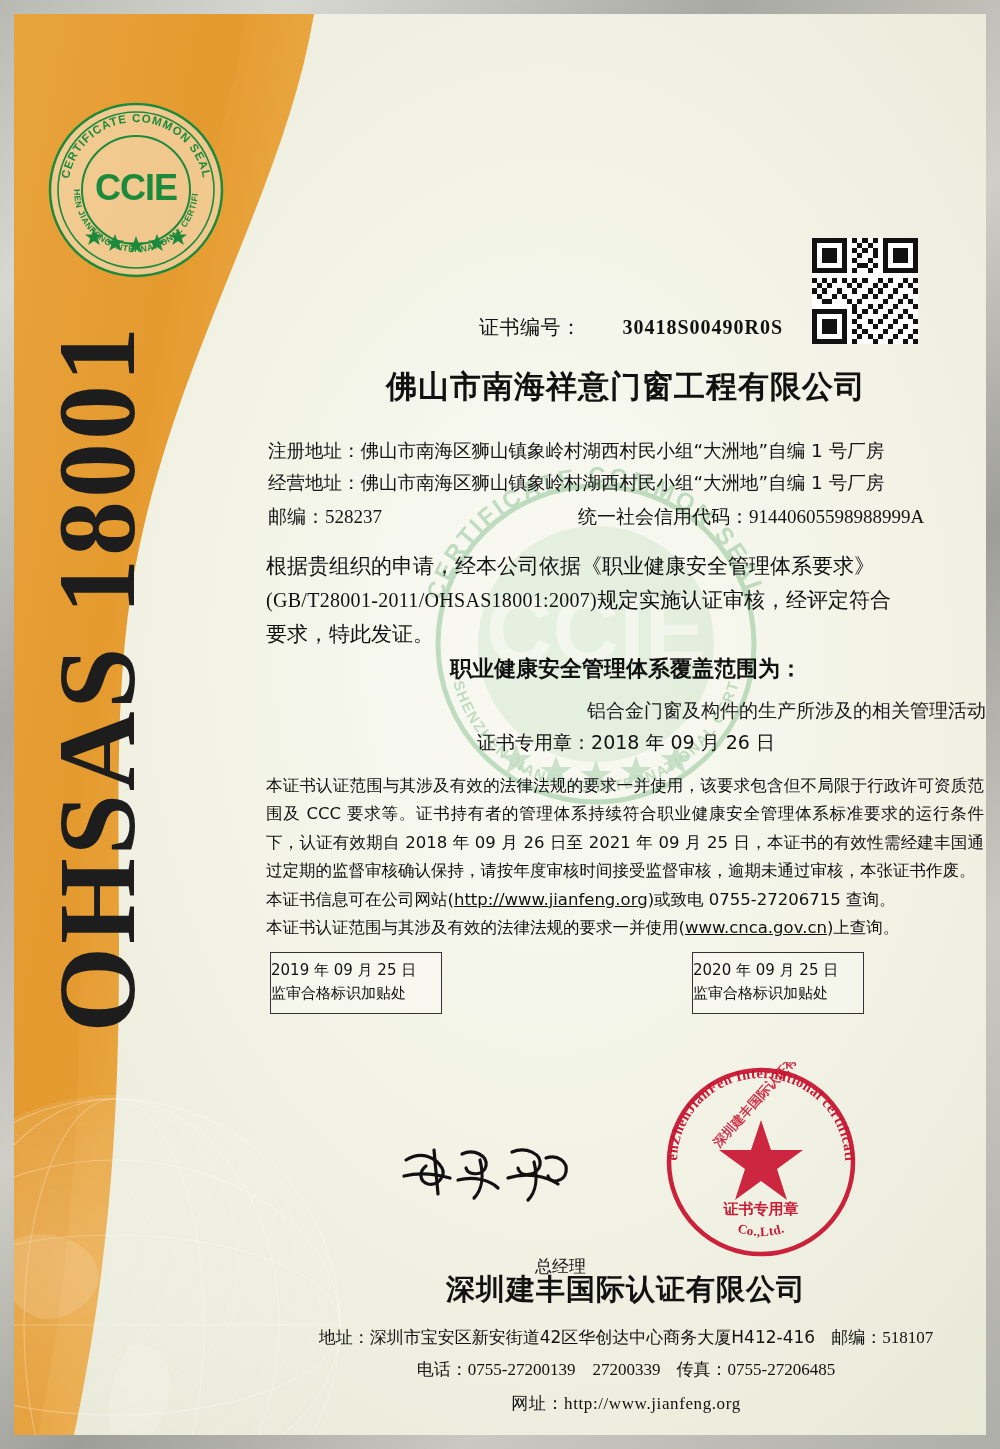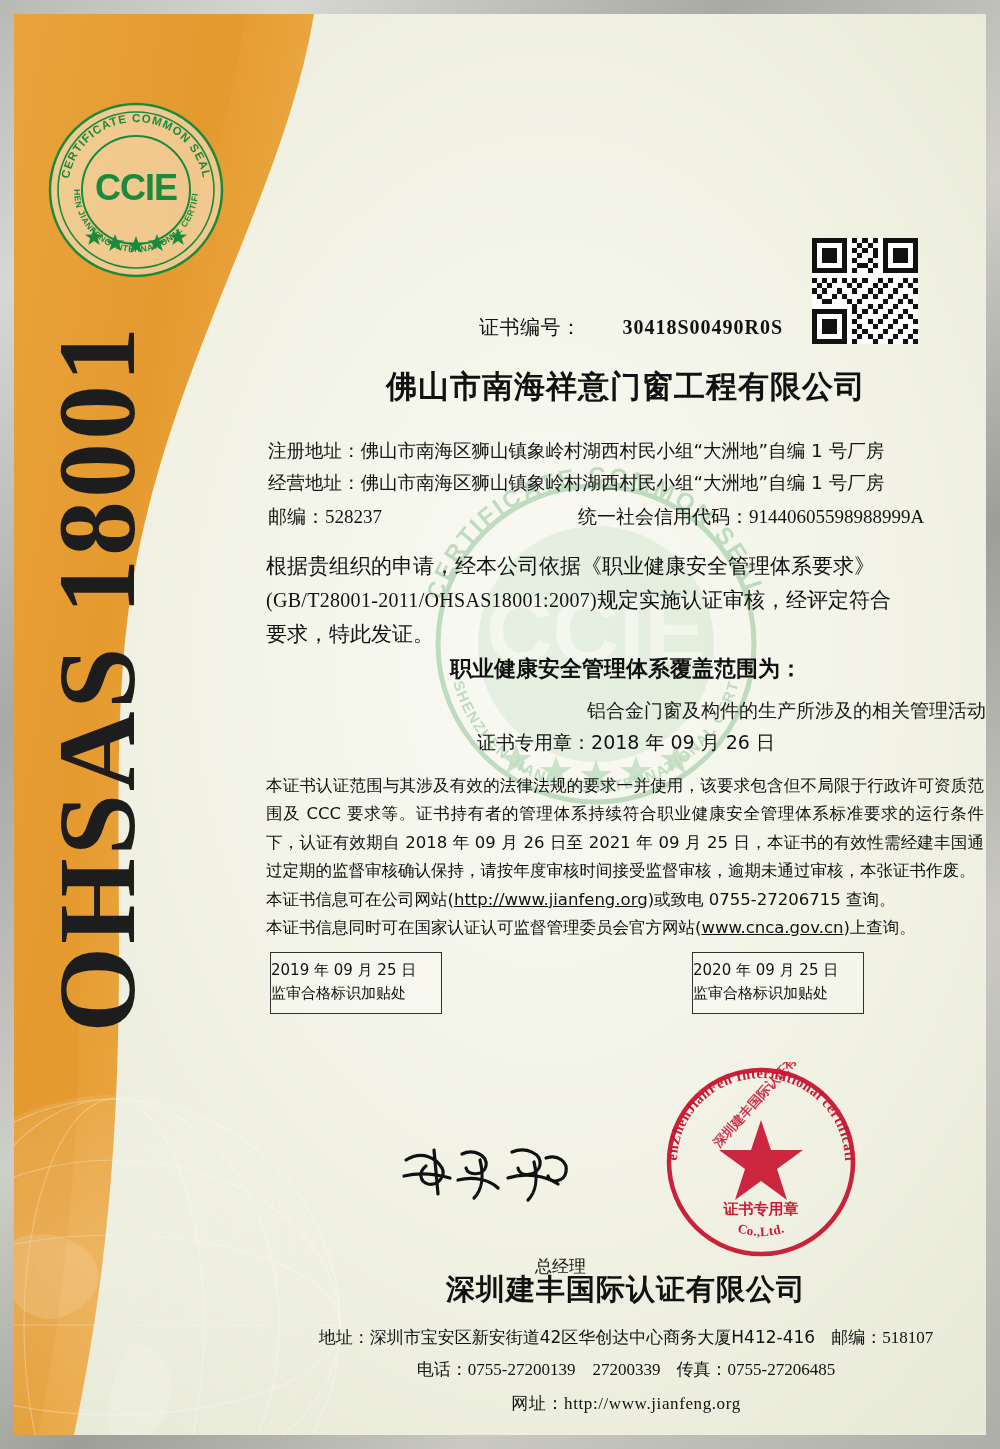--- a/index.html
+++ b/index.html
@@ -498,21 +498,21 @@
 
       <div id="scope-head">职业健康安全管理体系覆盖范围为：</div>
       <div id="scope-body">铝合金门窗及构件的生产所涉及的相关管理活动</div>
       <div id="first-issue">
         <span>证书专用章：</span><span>2018 年 09 月 26 日</span>
       </div>
 
       <div id="legal">
         <span>本证书认证范围与其涉及有效的法律法规的要求一并使用，该要求包含但不局限于行政许可资质范围及 CCC 要求等。证书持有者的管理体系持续符合职业健康安全管理体系标准要求的运行条件下，认证有效期自 2018 年 09 月 26 日至 2021 年 09 月 25 日，本证书的有效性需经建丰国通过定期的监督审核确认保持，请按年度审核时间接受监督审核，逾期未通过审核，本张证书作废。</span><br>
         <span>本证书信息可在公司网站(</span><span class="u">http://www.jianfeng.org</span><span>)或致电 0755-27206715 查询。</span><br>
-        <span>本证书信息同时可在国家认证认可监督管理委员会官方网站(</span><span class="u">www.cnca.gov.cn</span><span>)上查询。</span>
+        <span>本证书认证范围与其涉及有效的法律法规的要求一并使用(</span><span class="u">www.cnca.gov.cn</span><span>)上查询。</span>
       </div>
 
       <div class="stamp-box" id="stamp-left">
         <div>2019 年 09 月 25 日</div>
         <div>监审合格标识加贴处</div>
       </div>
       <div class="stamp-box" id="stamp-right">
         <div>2020 年 09 月 25 日</div>
         <div>监审合格标识加贴处</div>
       </div>

